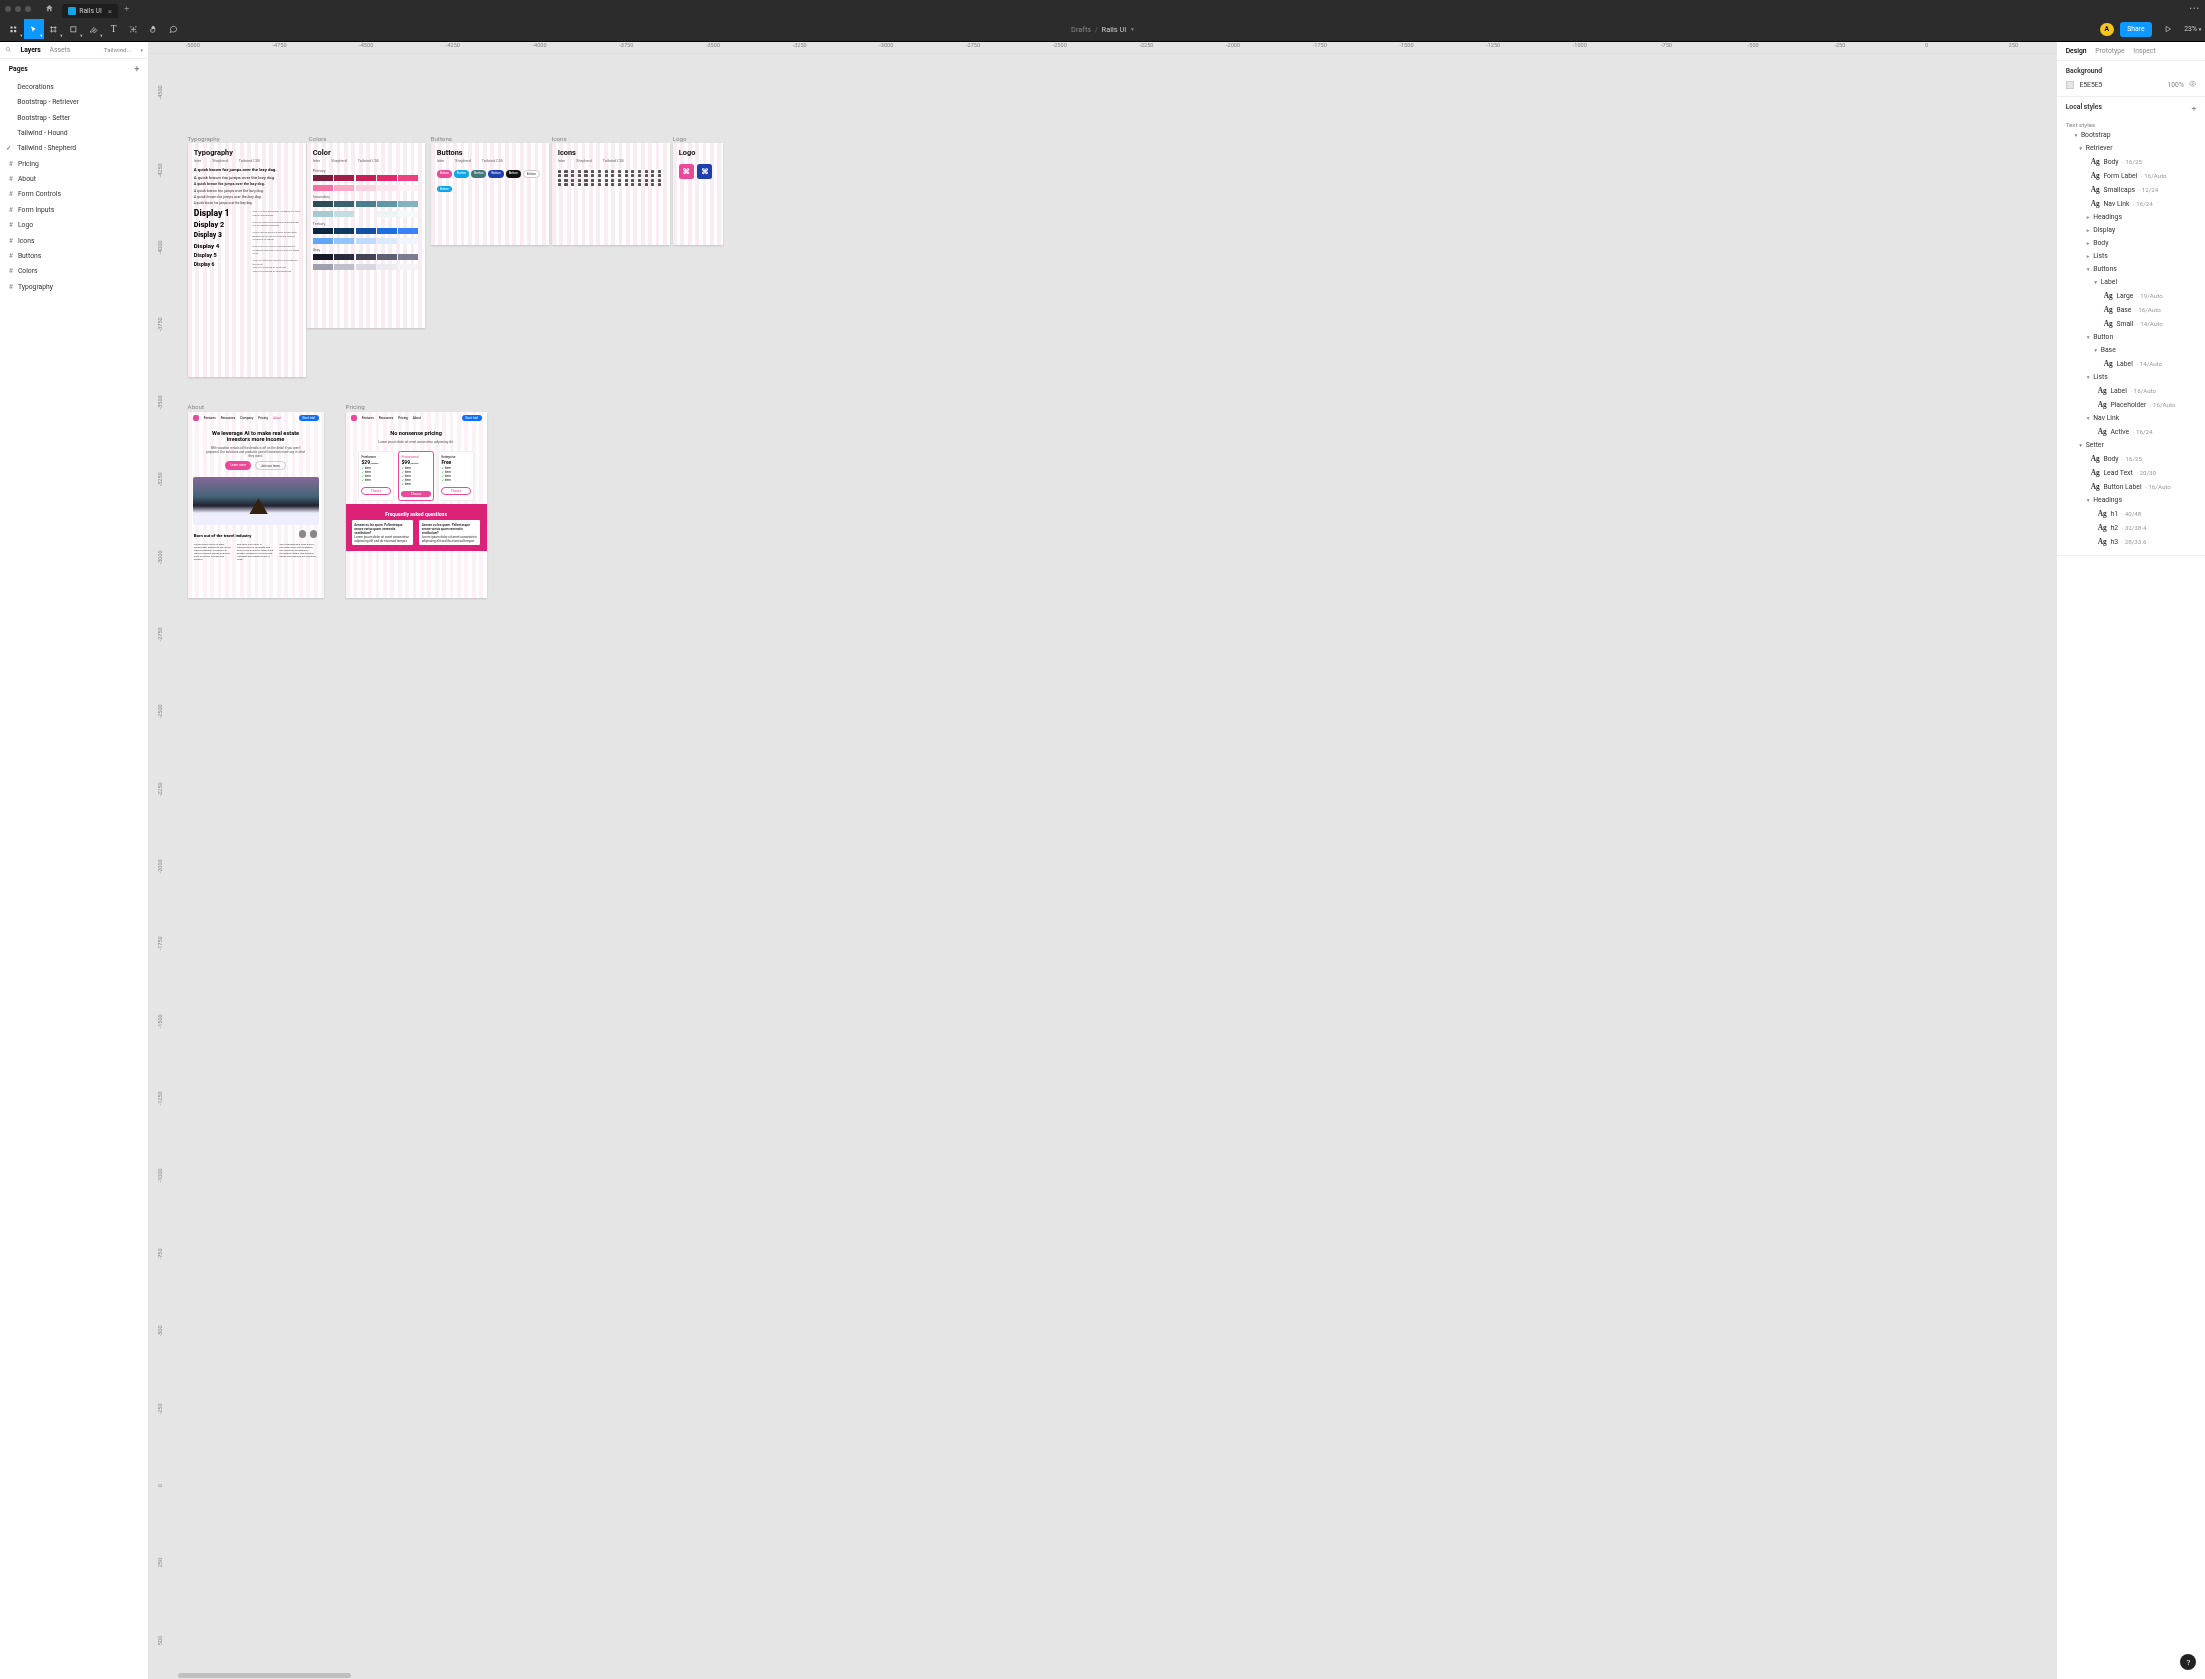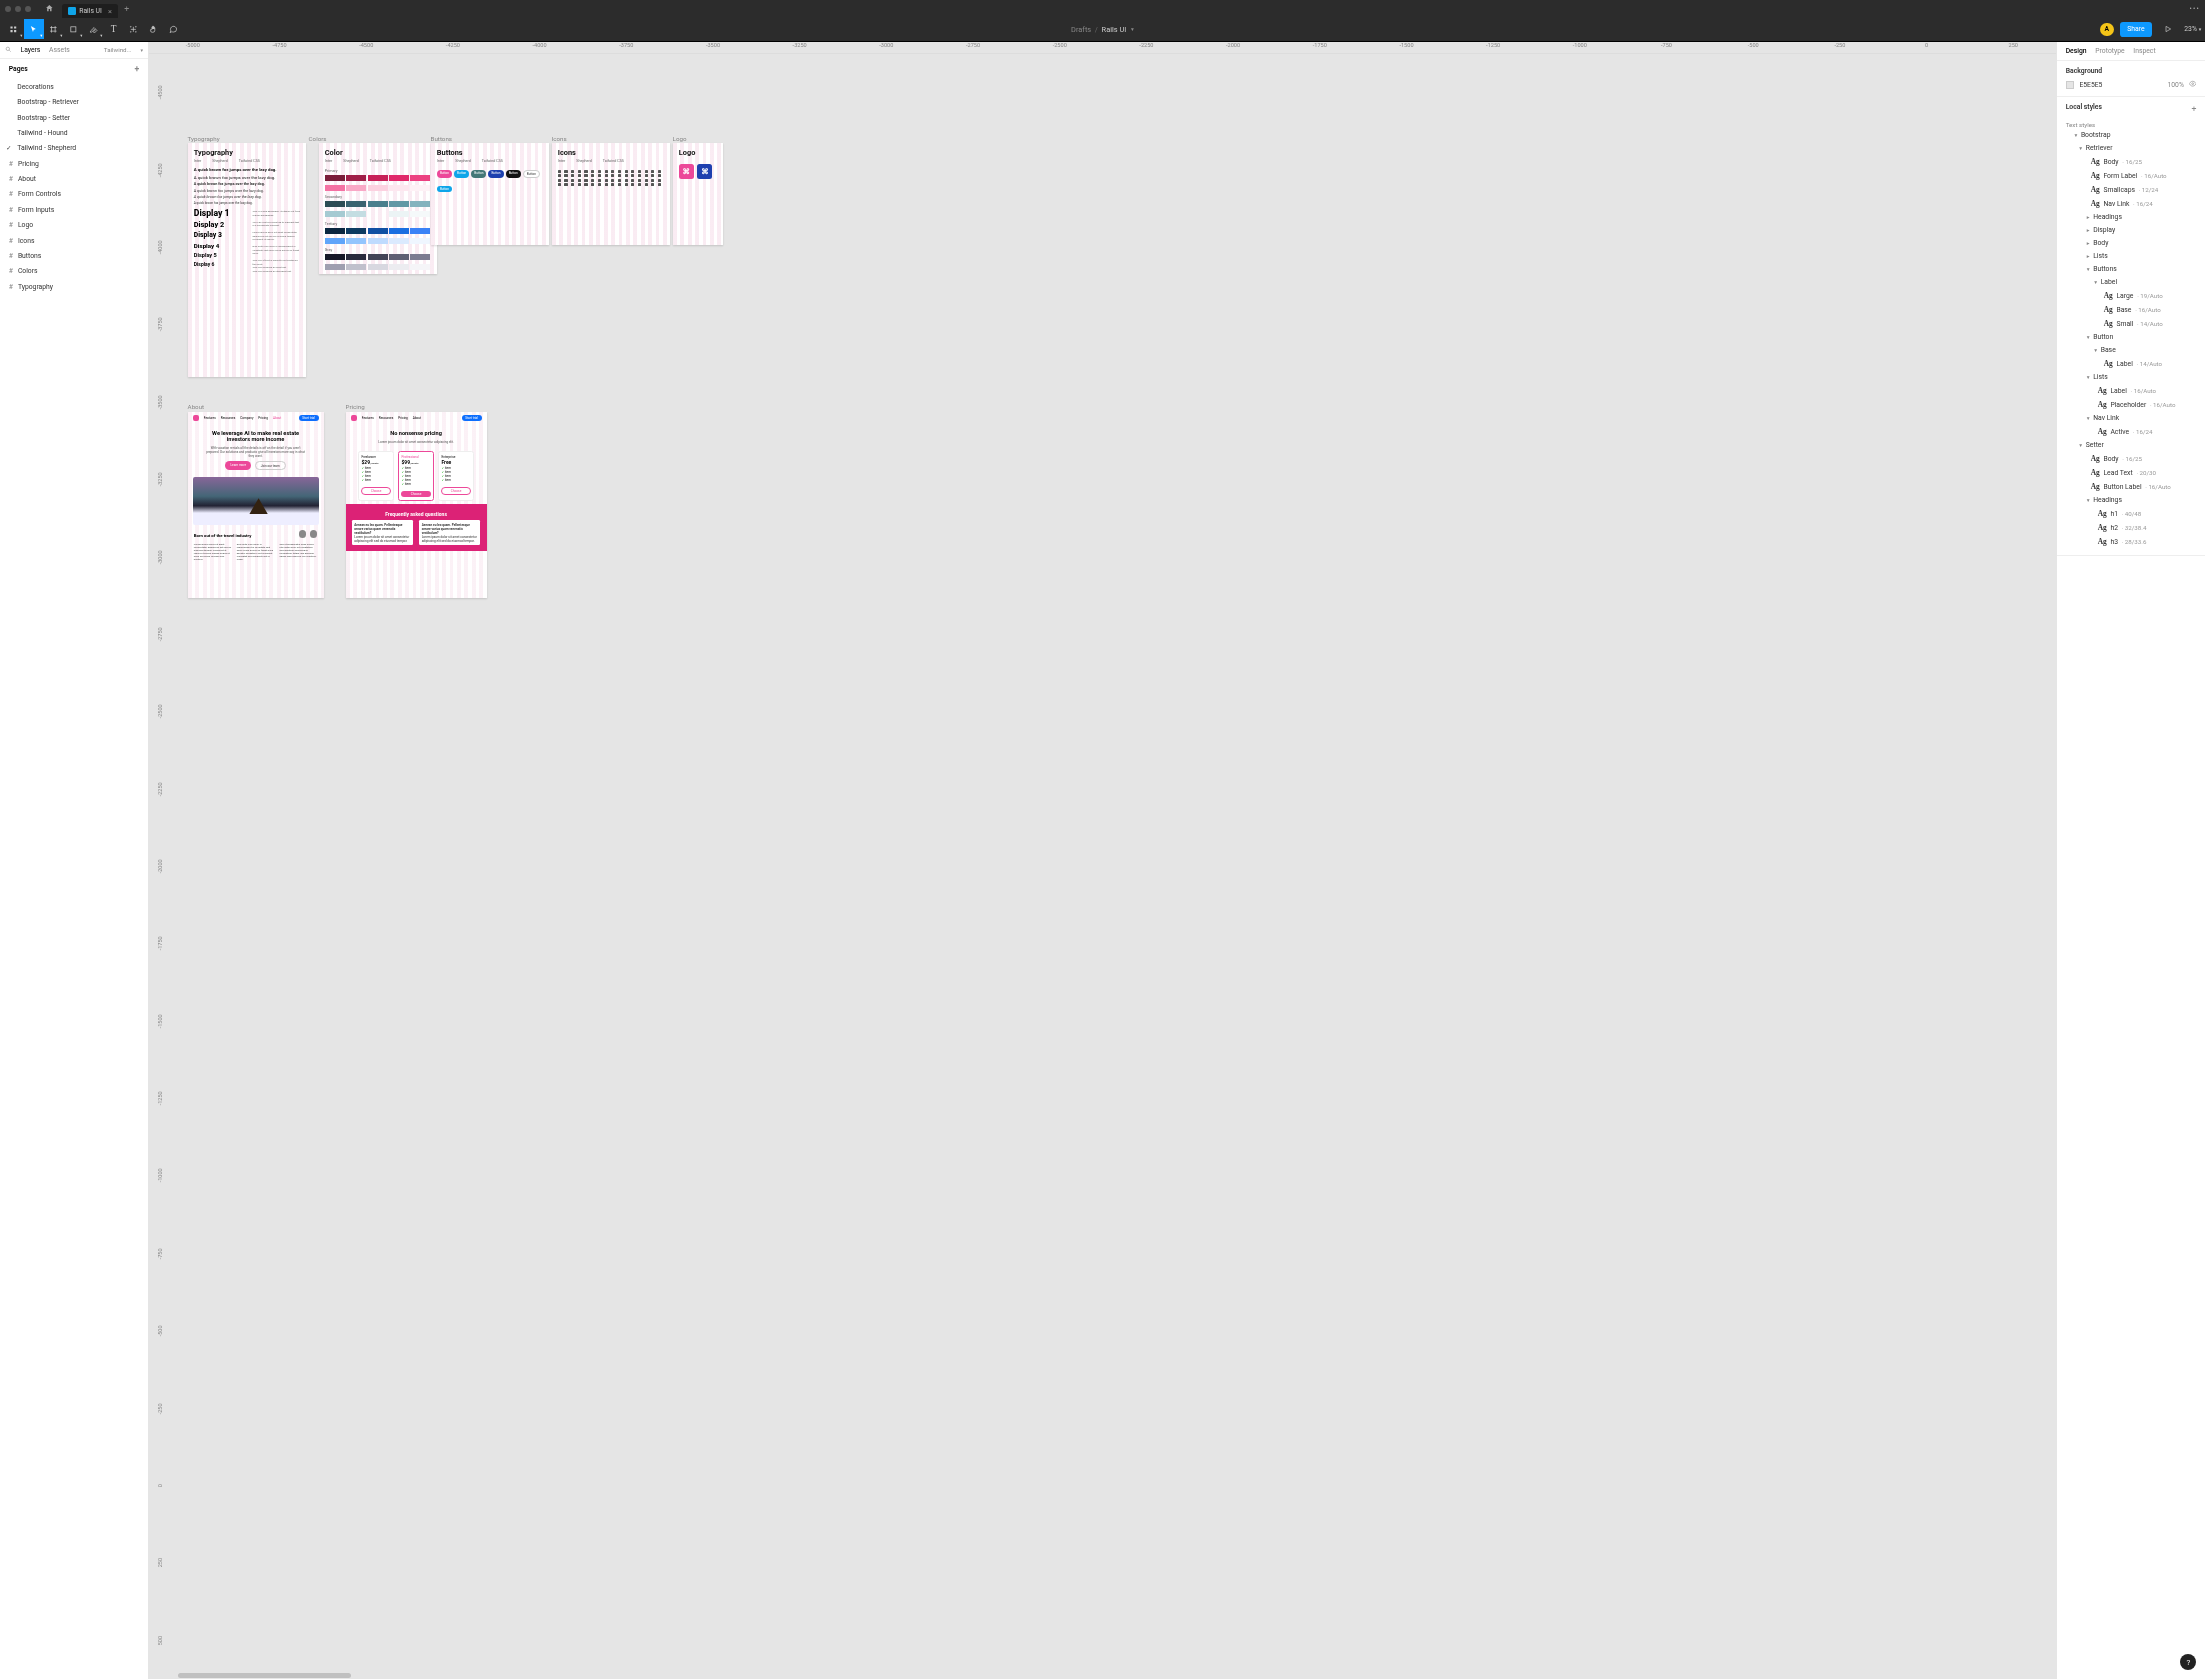--- a/index.html
+++ b/index.html
@@ -27,21 +27,21 @@
 .avatar-circle { width:13.6px; height:13.6px; border-radius:50%; background:#f5c518; color:#000; font-size:6.8px; font-weight:600; display:flex; align-items:center; justify-content:center;}
 .share-btn { background:#0d99ff; color:#fff; font-size:6.8px; padding:3.7px 7.4px; border-radius:3.1px; }
 .zoom { color:#ccc; font-size:6.8px; display:flex; align-items:center; gap:1.9px;}
 
 .workspace { position:absolute; top:42px; bottom:0; left:0; right:0; display:flex;}
 
 .left-panel { width:149px; background:#fff; border-right:0.6px solid #e5e5e5; display:flex; flex-direction:column; font-size:6.8px; color:#333; overflow:hidden;}
 .lp-tabs { display:flex; align-items:center; padding:3.7px 5px; gap:8.7px; border-bottom:0.6px solid #eee;}
 .lp-tabs .search { color:#888; }
 .lp-tabs span { color:#888;}
-.lp-tabs span.active { color:#000; font-weight:400;}
+.lp-tabs span.active { color:#000; font-weight:700;}
 .lp-tabs .pagename { margin-left:auto; color:#888; font-size:6.2px; display:flex; align-items:center; gap:9px;}
 .lp-pages-head { display:flex; align-items:center; justify-content:space-between; padding:5px 8.7px; font-weight:600; color:#000;}
 .lp-pages-head .plus { color:#888; font-size:8.7px;}
 .page-item { padding:3.7px 8.7px 3.7px 17.3px; display:flex; align-items:center; gap:3.7px; position:relative;}
 .page-item .check { position:absolute; left:6.2px; font-size:6.2px;}
 .layer-item { padding:3.7px 8.7px 3.7px 8.7px; display:flex; align-items:center; gap:5px;}
 .layer-icon { color:#888; font-size:6.8px;}
 
 .canvas-wrap { flex:1; position:relative; background:#e5e5e5; overflow:hidden;}
 .ruler-h { position:absolute; top:0; left:0; right:0; height:12.4px; background:#e5e5e5; border-bottom:0.6px solid #ddd; display:flex; font-size:5.6px; color:#888;}
@@ -387,21 +387,21 @@
             <div>Lorem ipsum dolor sit amet consectetur adipiscing elit sed do eiusmod tempor incididunt ut labore.</div><br>
             <div>Duis aute irure dolor in reprehenderit in voluptate velit esse cillum dolore eu fugiat nulla.</div><br>
             <div>This line of text is meant to be treated as fine print.</div>
             <div>This line rendered as bold text.</div>
             <div>This line rendered as italicized text.</div>
           </div>
         </div>
       </div>
 
       <div class="frame-label" style="left:146px; top:81px;">Colors</div>
-      <div class="artboard" style="left:156px; top:89px; width:118px; height:131px;">
+      <div class="artboard" style="left:144px; top:89px; width:118px; height:185px;">
         <div class="ab-title">Color</div>
         <div class="ab-sub">
             <span>Inter</span>
             <span>Shepherd</span>
             <span>Tailwind CSS</span>
           </div>
         <div class="swatch-cap">Primary</div>
         <div class="swatch-row">
             <div style="background:#7a1d3a"></div>
             <div style="background:#a01e48"></div>

